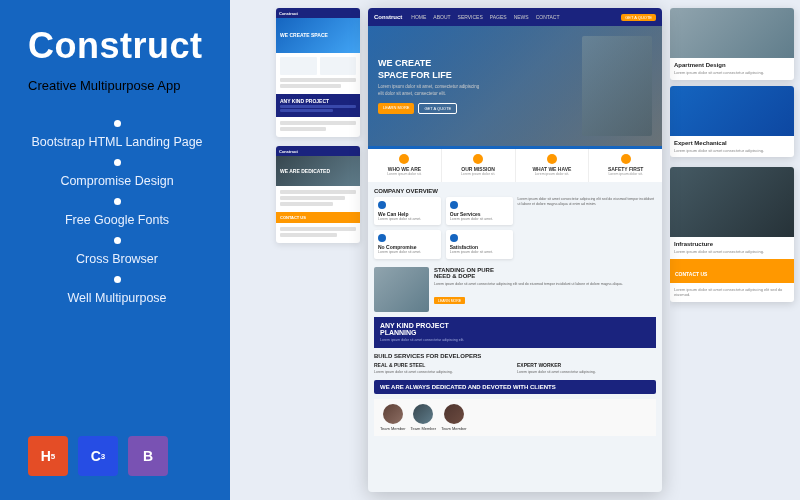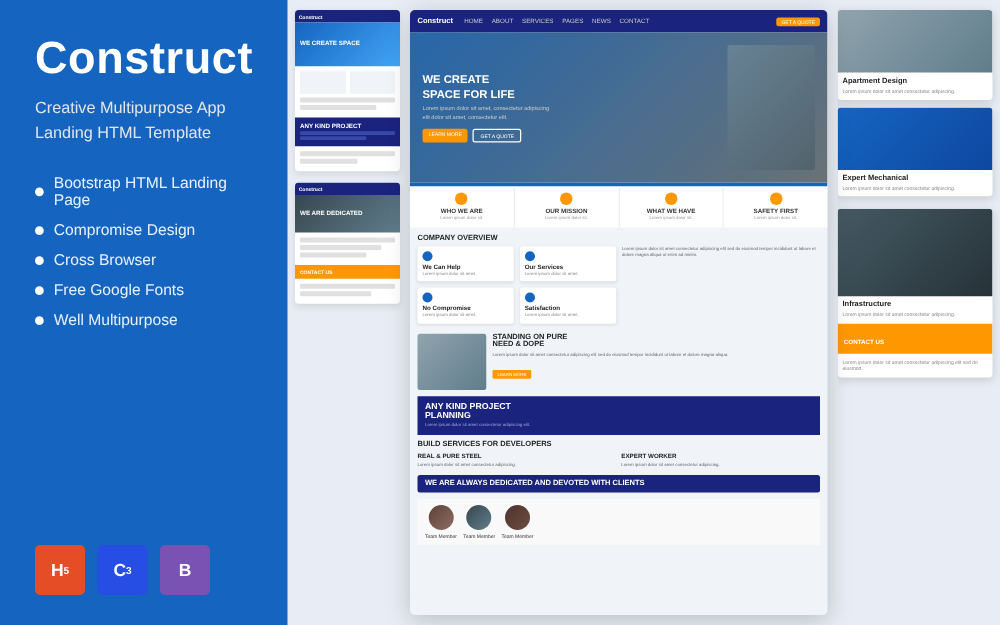--- a/index.html
+++ b/index.html
@@ -30,36 +30,37 @@
       font-size: 36px;
       font-weight: 900;
       color: #ffffff;
       line-height: 1;
       margin-bottom: 12px;
       letter-spacing: 0.5px;
     }
 
     .brand-subtitle {
       font-size: 13px;
-      color: #e5e5e5;
+      color: #000000;
       line-height: 1.5;
       margin-bottom: 24px;
     }
 
     .features-list {
       list-style: none;
       margin-bottom: 30px;
     }
     .features-list li {
       display: flex;
       align-items: center;
       gap: 8px;
       font-size: 12.5px;
       color: #e8f0fe;
       margin-bottom: 10px;
+      flex-direction: column;
     }
     .features-list li .dot {
       width: 7px;
       height: 7px;
       background: #fff;
       border-radius: 50%;
       flex-shrink: 0;
     }
 
     .tech-badges {
@@ -93,20 +94,21 @@
       align-items: stretch;
     }
 
     
     .preview-container {
       display: flex;
       flex-direction: row;
       width: 100%;
       height: 100%;
       position: relative;
+      padding-left: 40px;
     }
 
     
     .center-preview {
       flex: 1;
       background: #f0f4f8;
       margin: 8px;
       border-radius: 4px;
       overflow: hidden;
       box-shadow: 0 4px 20px rgba(0,0,0,0.2);
@@ -483,39 +485,38 @@
       margin-bottom: 1px;
     }
   </style>
 </head>
 <body>
 
 <div class="left-panel">
   <h1 class="brand-title">Construct</h1>
   <p class="brand-subtitle">
     <span>Creative Multipurpose App</span><br>
-    <span>Landing HTML Template</span>
   </p>
 
   <ul class="features-list">
     <li>
         <span class="dot"></span>
         <span>Bootstrap HTML Landing Page</span>
       </li>
     <li>
         <span class="dot"></span>
         <span>Compromise Design</span>
       </li>
     <li>
         <span class="dot"></span>
-        <span>Cross Browser</span>
+        <span>Free Google Fonts</span>
       </li>
     <li>
         <span class="dot"></span>
-        <span>Free Google Fonts</span>
+        <span>Cross Browser</span>
       </li>
     <li>
         <span class="dot"></span>
         <span>Well Multipurpose</span>
       </li>
   </ul>
 
   <div class="tech-badges">
     <div class="badge badge-html">H<sub style="font-size:8px">5</sub></div>
     <div class="badge badge-css">C<sub style="font-size:8px">3</sub></div>

